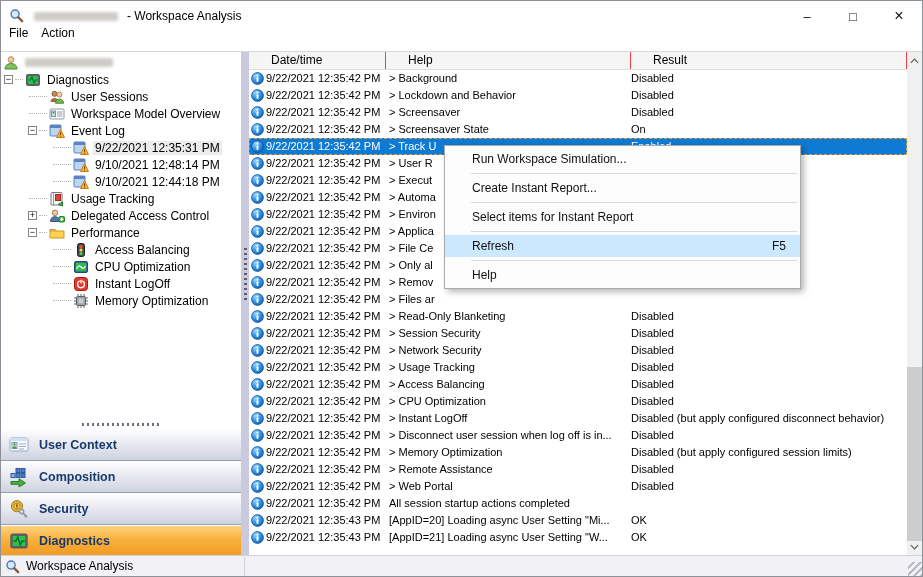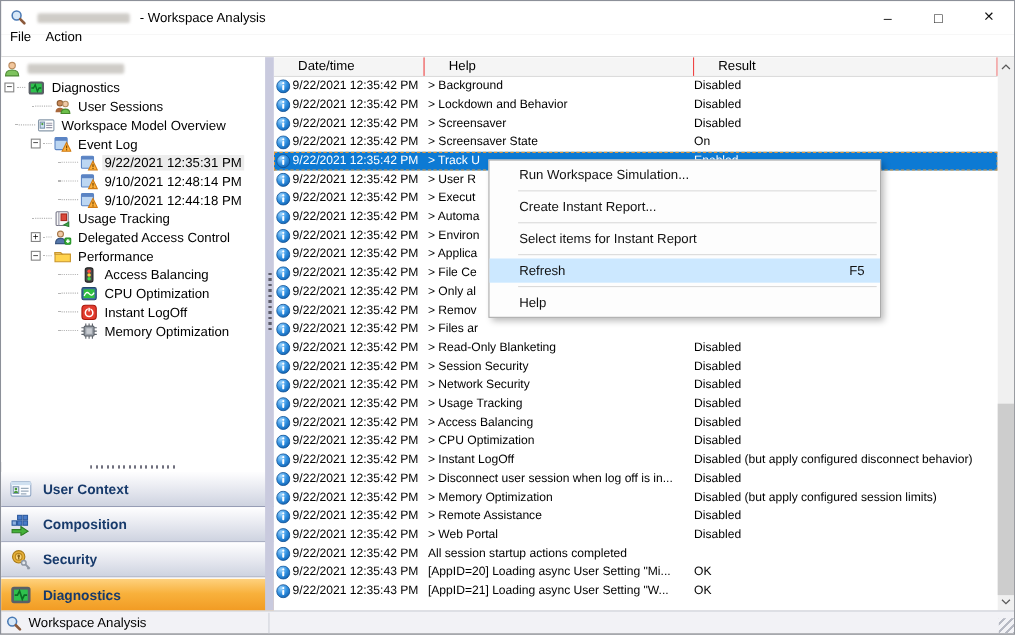--- a/index.html
+++ b/index.html
@@ -159,21 +159,21 @@
           <span class="icon tree-ic">
             <svg width="16" height="16" viewBox="0 0 16 16">
               <circle cx="5.5" cy="4.8" r="2.5" fill="#c98a5a" stroke="#8a5a30"></circle>
               <path d="M1.5 13c0-3 2-4 4-4s4 1 4 4z" fill="#a9683d"></path>
               <circle cx="10.5" cy="5.6" r="2.5" fill="#f0c9a6" stroke="#b08a5d"></circle>
               <path d="M6.5 14.2c0-3 2-4 4-4s4 1 4 4z" fill="#6cbf4a" stroke="#47892c"></path>
             </svg>
           </span>
           <span class="tree-label">User Sessions</span>
         </div>
-        <div class="tree-row" style="padding-left: 11px;">
+        <div class="tree-row" style="padding-left: 26px;">
           <span class="slot">
             <span class="dots"></span>
           </span>
           <span class="icon tree-ic">
             <svg width="16" height="16" viewBox="0 0 16 16">
               <rect x="1" y="3" width="14" height="10" rx="1" fill="#fff" stroke="#8899aa"></rect>
               <rect x="2.5" y="5" width="4" height="5.5" fill="#cfe0f0" stroke="#7a93ad"></rect>
               <circle cx="4.5" cy="6.8" r="1" fill="#4a9a3a"></circle>
               <line x1="8" y1="6" x2="13.5" y2="6" stroke="#99a"></line>
               <line x1="8" y1="8" x2="13.5" y2="8" stroke="#99a"></line>

